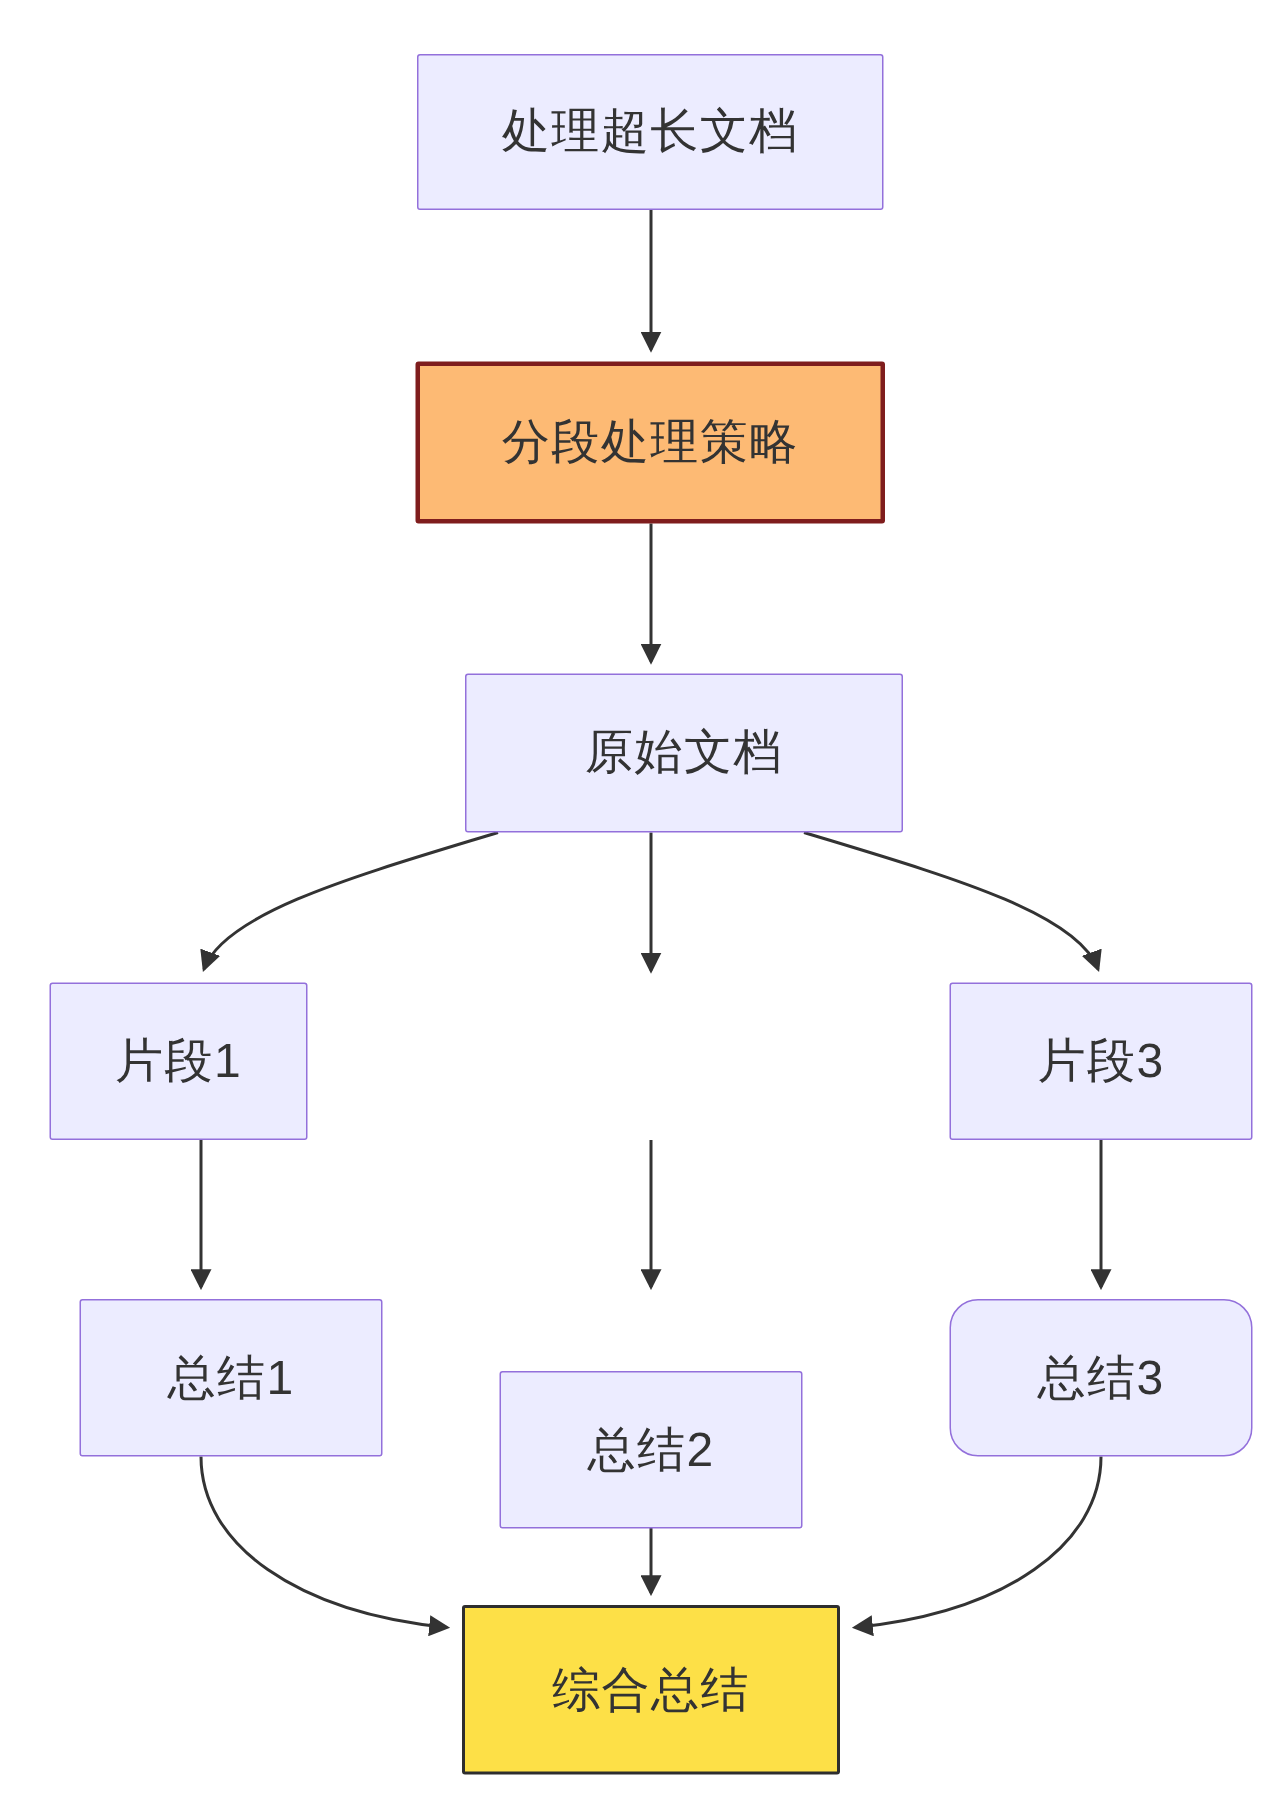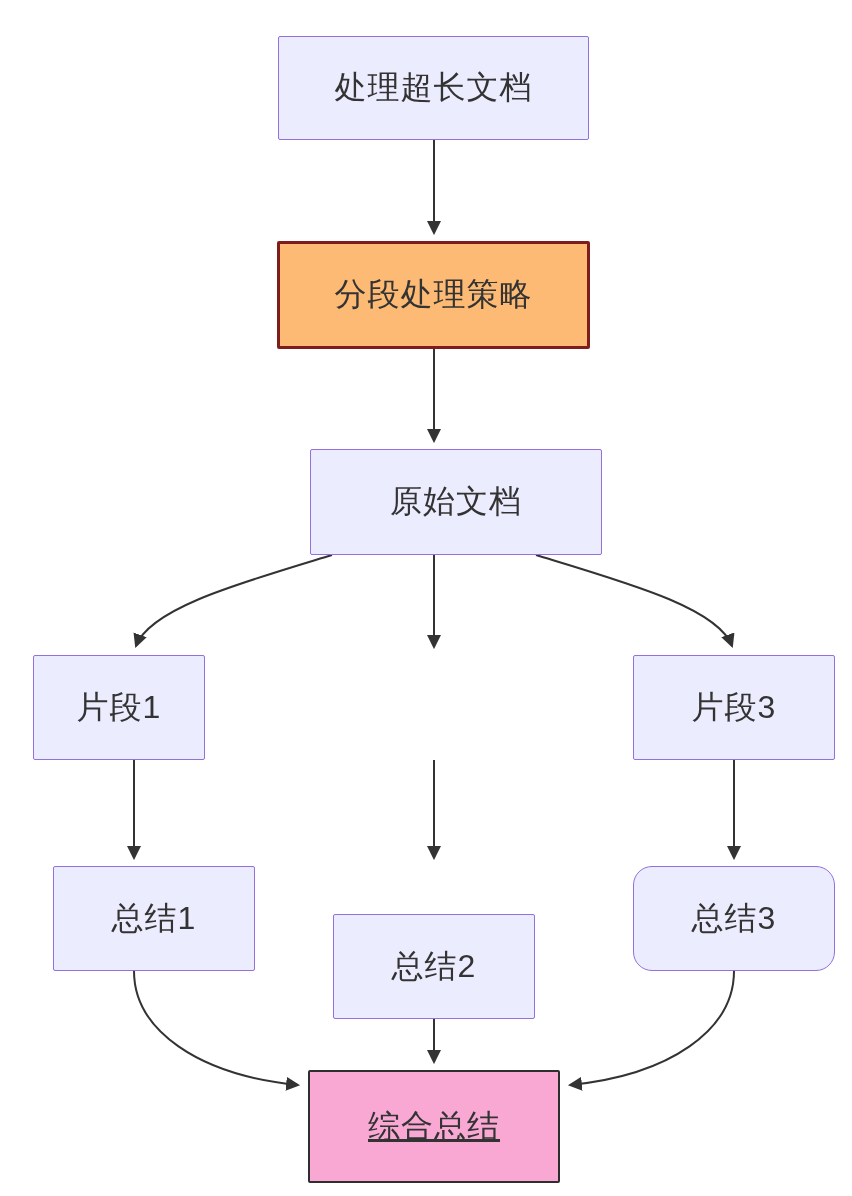--- a/index.html
+++ b/index.html
@@ -33,23 +33,22 @@
     border: 1px solid #9370DB;
     border-radius: 2px;
     text-align: center;
     letter-spacing: 1px;
   }
   .node--highlight {
     background: #fdba74;
     border: 3px solid #7f1d1d;
   }
   .node--success {
-    background: #f9a8d4;
+    background: #fde047;
     border: 2px solid #2E2E2E;
-    text-decoration: underline;
   }
   
   .n-a  { left: 278px; top: 36px;   width: 311px; height: 104px; }
   .n-b  { left: 277px; top: 241px;  width: 313px; height: 108px; }
   .n-c  { left: 310px; top: 449px;  width: 292px; height: 106px; }
   .n-d1 { left: 33px;  top: 655px;  width: 172px; height: 105px; }
   .n-d2 { left: 333px; top: 655px;  width: 202px; height: 105px; }
   .n-d3 { left: 633px; top: 655px;  width: 202px; height: 105px; }
   .n-e1 { left: 33px;  top: 866px;  width: 202px; height: 105px; margin-left: 20px; }
   .n-e2 { left: 333px; top: 866px;  width: 202px; height: 105px; margin-top: 48px; }

